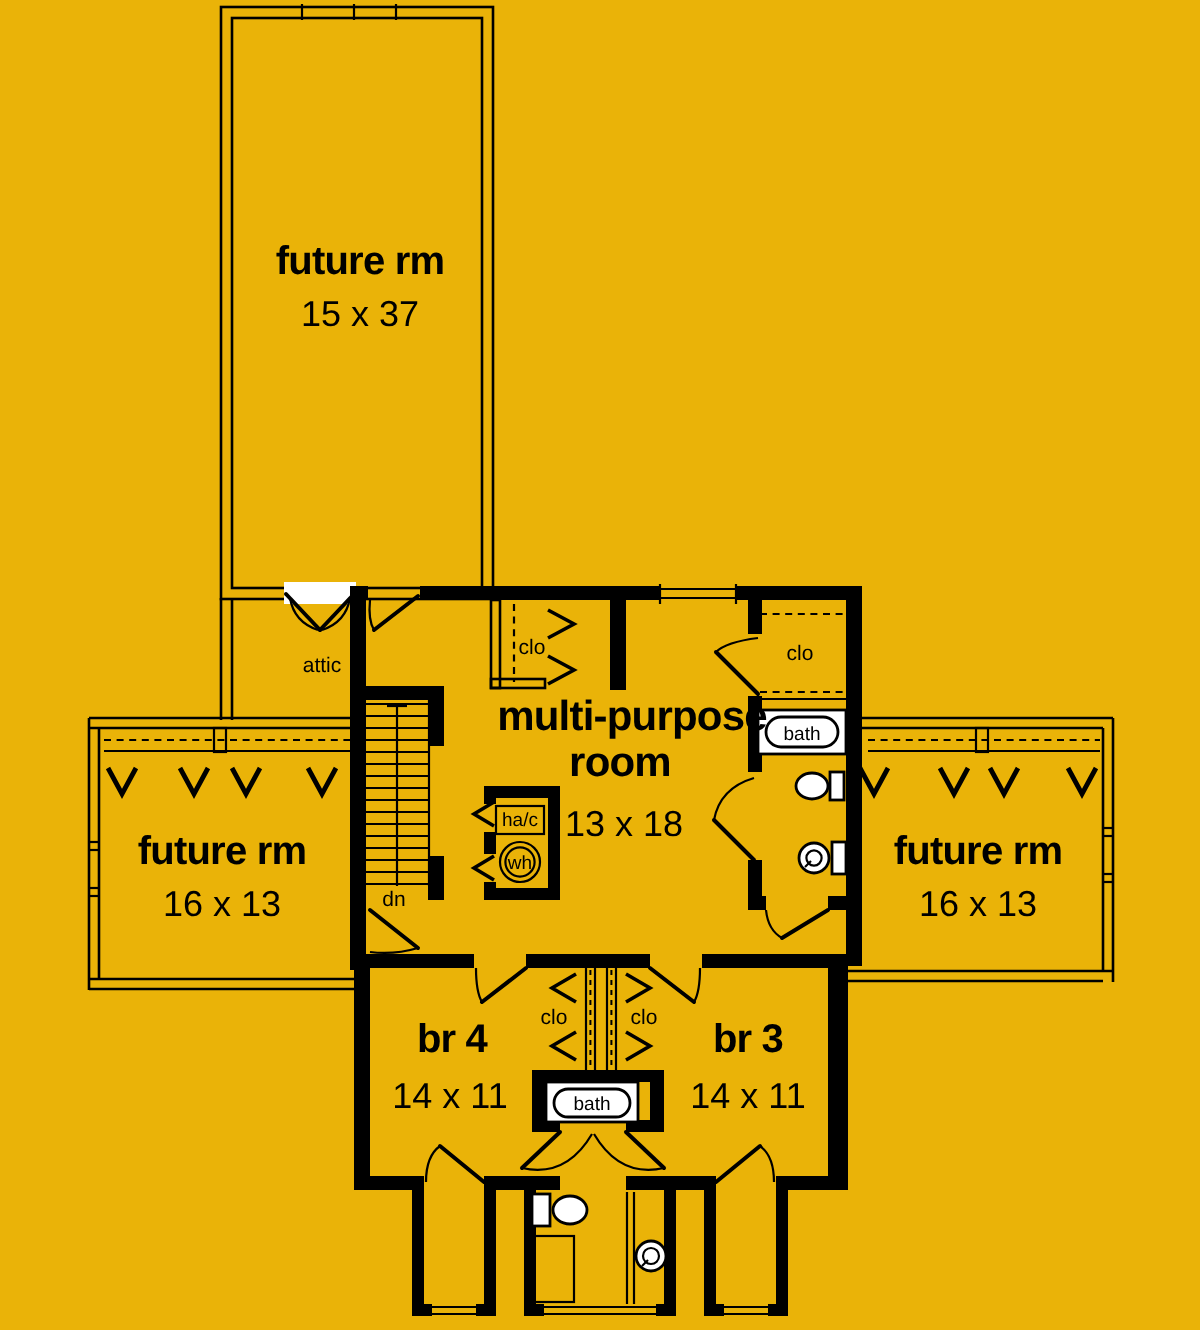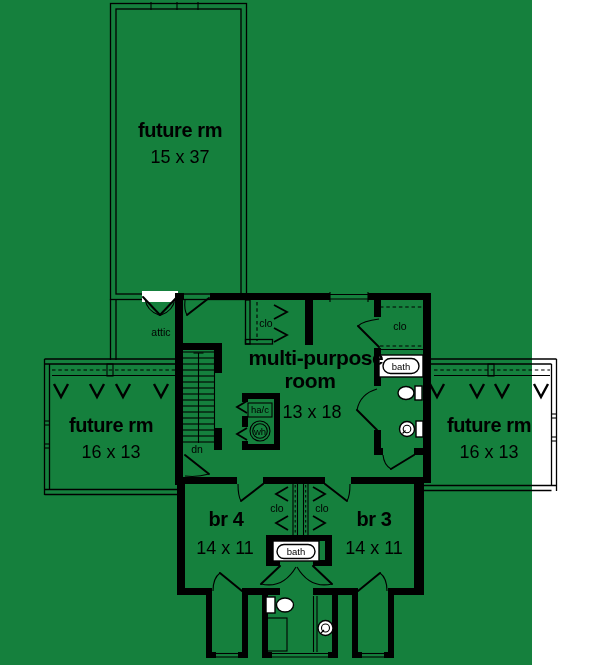--- a/index.html
+++ b/index.html
@@ -1,16 +1,16 @@
 <!DOCTYPE html>
 <html><head>
 <meta charset="utf-8">
 <style>
   html,body{margin:0;padding:0;background:#fff;}
-  #plan{position:relative;width:532px;height:665px;background:#15803d;font-family:"Liberation Sans",sans-serif;}
+  #plan{position:relative;width:600px;height:665px;background:#eab308;font-family:"Liberation Sans",sans-serif;}
   svg{position:absolute;left:0;top:0;}
   .w{fill:#000;}
   .t{fill:none;stroke:#000;stroke-width:1.3;}
   .t1{fill:none;stroke:#000;stroke-width:1.1;}
   .d{fill:none;stroke:#000;stroke-width:1.1;stroke-dasharray:3.5,2.8;}
   .dc{fill:none;stroke:#000;stroke-width:1;stroke-dasharray:2.5,2.5;}
   .lf{fill:none;stroke:#000;stroke-width:2;stroke-linecap:round;}
   .arc{fill:none;stroke:#000;stroke-width:1.1;}
   .v{fill:none;stroke:#000;stroke-width:2.4;stroke-linejoin:miter;}
   .ch{fill:none;stroke:#000;stroke-width:1.8;}

